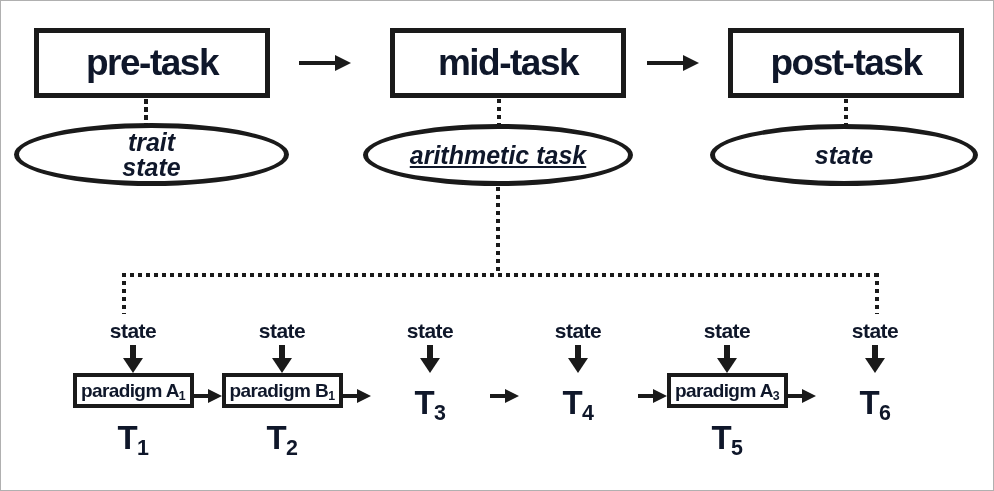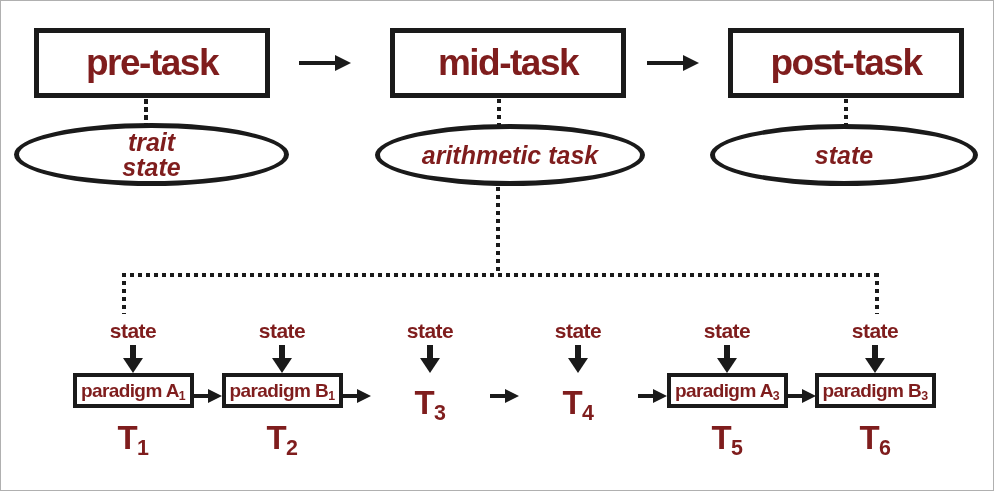--- a/index.html
+++ b/index.html
@@ -4,21 +4,21 @@
 <style>
   html, body { margin: 0; padding: 0; background: #ffffff; }
   .canvas {
     position: relative;
     width: 994px;
     height: 491px;
     background: #ffffff;
     border: 1px solid #b0b0b0;
     box-sizing: border-box;
     font-family: "Liberation Sans", "DejaVu Sans", sans-serif;
-    color: #7f1d1d;
+    color: #0f172a;
     overflow: hidden;
   }
 
   
   .stage-box {
     position: absolute;
     top: 27px;
     width: 236px;
     height: 70px;
     border: 5px solid #1a1a1a;
@@ -136,21 +136,21 @@
   </svg>
 
   <div class="vdot" style="left:143px; top:98px; height:25px;"></div>
   <div class="vdot" style="left:496px; top:98px; height:26px;"></div>
   <div class="vdot" style="left:843px; top:98px; height:26px;"></div>
 
   <div class="measure-ellipse" style="left:13px; top:122px; width:275px; height:63px;">
     <span>trait</span>
     <span>state</span>
   </div>
-  <div class="measure-ellipse" style="left:374px; top:123px; width:270px; height:62px;">
+  <div class="measure-ellipse" style="left:362px; top:123px; width:270px; height:62px;text-decoration:underline;">
     <span>arithmetic task</span>
   </div>
   <div class="measure-ellipse" style="left:709px; top:123px; width:268px; height:62px;">
     <span>state</span>
   </div>
 
   <div class="vdot" style="left:495px; top:186px; height:87px;"></div>
   <div class="hdot" style="left:121px; top:272px; width:757px;"></div>
   <div class="vdot" style="left:121px; top:272px; height:41px;"></div>
   <div class="vdot" style="left:874px; top:272px; height:41px;"></div>
@@ -208,23 +208,20 @@
     </div>
     <div class="t-label"><span>T</span><span class="sub">5</span></div>
   </div>
 
   <div class="timeline-unit" style="left:800px;">
     <span class="state-label">state</span>
     <svg class="down-arrow" width="22" height="28" viewBox="0 0 22 28">
       <rect x="8" y="0" width="6" height="14" fill="#1a1a1a"></rect>
         <polygon points="1,13 21,13 11,28" fill="#1a1a1a"></polygon>
     </svg>
-    <div class="paradigm-box">
-      <span class="paradigm-label"><span>paradigm B</span><span class="sub">3</span></span>
-    </div>
     <div class="t-label"><span>T</span><span class="sub">6</span></div>
   </div>
 
   <svg class="seq-arrow" style="left:192px;" width="29" height="18" viewBox="0 0 29 18">
     <line x1="0" y1="9" x2="17" y2="9" stroke="#1a1a1a" stroke-width="4"></line>
       <polygon points="15,2 29,9 15,16" fill="#1a1a1a"></polygon>
   </svg>
   <svg class="seq-arrow" style="left:341px;" width="29" height="18" viewBox="0 0 29 18">
     <line x1="0" y1="9" x2="17" y2="9" stroke="#1a1a1a" stroke-width="4"></line>
       <polygon points="15,2 29,9 15,16" fill="#1a1a1a"></polygon>

